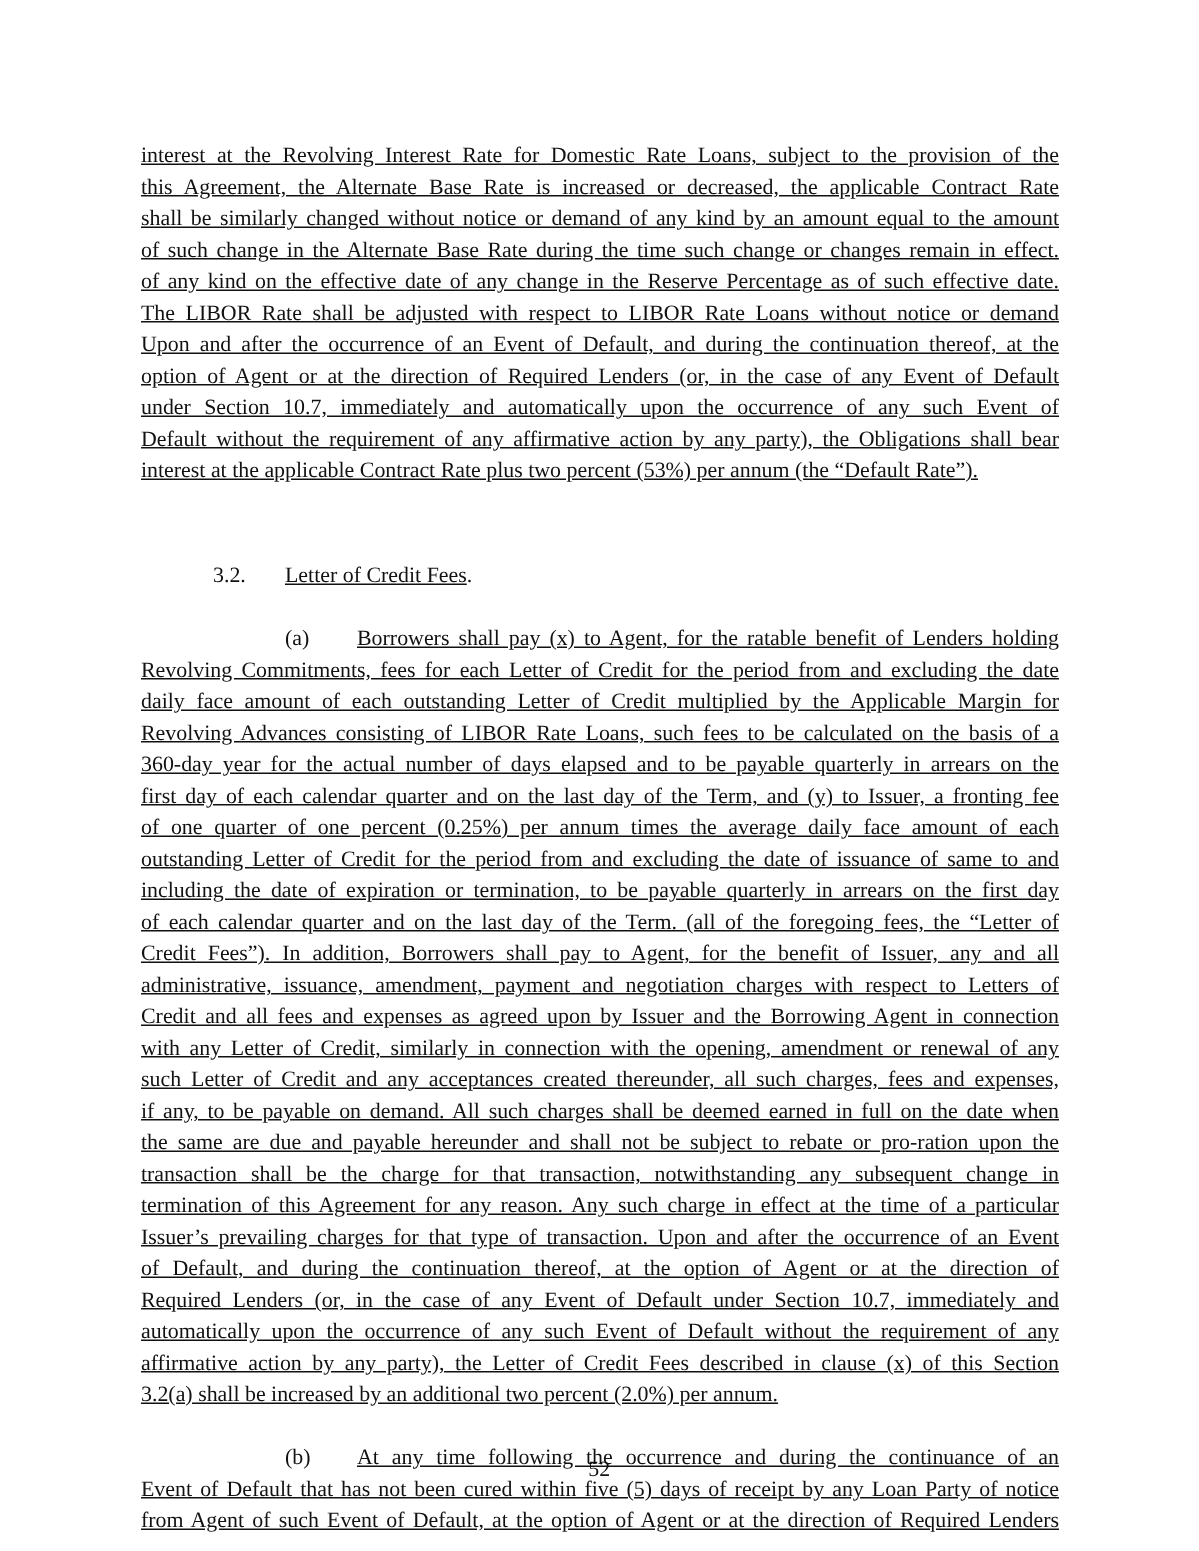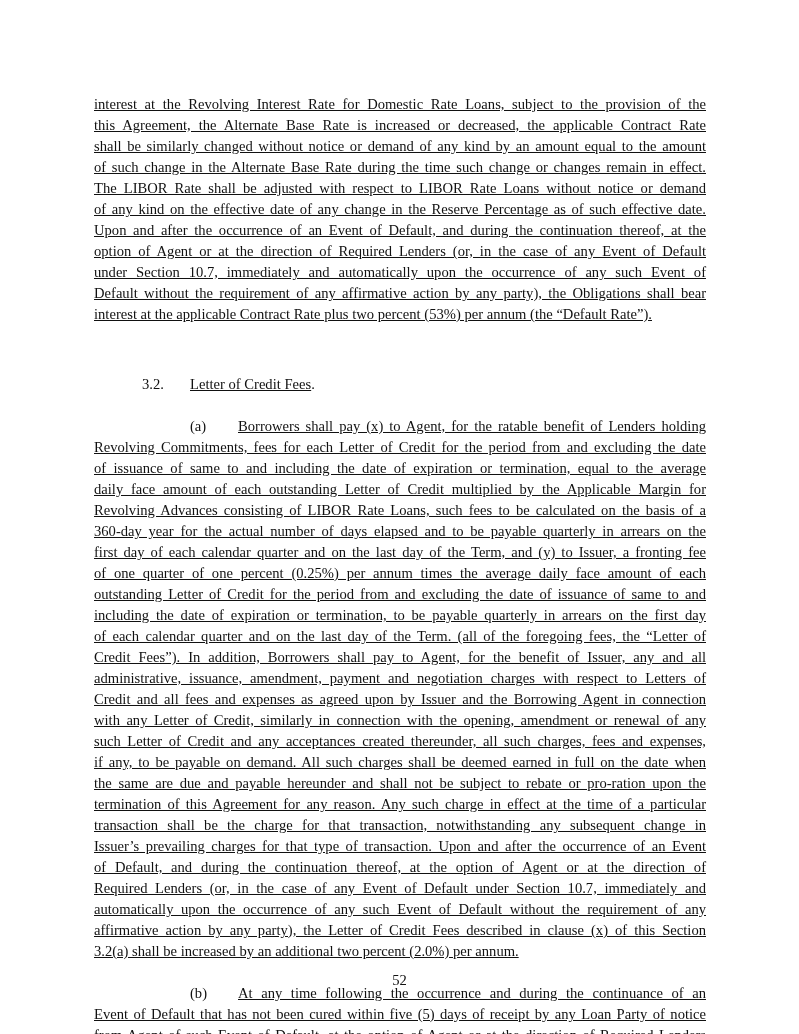--- a/index.html
+++ b/index.html
@@ -72,58 +72,57 @@
 </head>
 <body>
 
 <div class="page">
 
   <div>
     <span class="line">interest at the Revolving Interest Rate for Domestic Rate Loans, subject to the provision of the</span>
     <span class="line">this Agreement, the Alternate Base Rate is increased or decreased, the applicable Contract Rate</span>
     <span class="line">shall be similarly changed without notice or demand of any kind by an amount equal to the amount</span>
     <span class="line">of such change in the Alternate Base Rate during the time such change or changes remain in effect.</span>
+    <span class="line">of any kind on the effective date of any change in the Reserve Percentage as of such effective date.</span>
     <span class="line">The LIBOR Rate shall be adjusted with respect to LIBOR Rate Loans without notice or demand</span>
-    <span class="line">of any kind on the effective date of any change in the Reserve Percentage as of such effective date.</span>
     <span class="line">Upon and after the occurrence of an Event of Default, and during the continuation thereof, at the</span>
     <span class="line">option of Agent or at the direction of Required Lenders (or, in the case of any Event of Default</span>
     <span class="line">under Section 10.7, immediately and automatically upon the occurrence of any such Event of</span>
     <span class="line">Default without the requirement of any affirmative action by any party), the Obligations shall bear</span>
     <span class="line last">interest at the applicable Contract Rate plus two percent (53%) per annum (the “Default Rate”).</span>
   </div>
 
   <div class="gap"></div>
 
   <div class="heading">
     <span class="num">3.2.</span><span class="title">Letter of Credit Fees</span><span>.</span>
   </div>
 
   <div class="gap"></div>
 
   <div>
     <span class="line first-line"><span class="indent-para">(a)</span><span>Borrowers shall pay (x) to Agent, for the ratable benefit of Lenders holding</span></span>
     <span class="line">Revolving Commitments, fees for each Letter of Credit for the period from and excluding the date</span>
-    <span class="line">of issuance of same to and including the date of expiration or termination, equal to the average</span>
     <span class="line">daily face amount of each outstanding Letter of Credit multiplied by the Applicable Margin for</span>
     <span class="line">Revolving Advances consisting of LIBOR Rate Loans, such fees to be calculated on the basis of a</span>
     <span class="line">360-day year for the actual number of days elapsed and to be payable quarterly in arrears on the</span>
     <span class="line">first day of each calendar quarter  and on the last day of the Term, and (y) to Issuer, a fronting fee</span>
     <span class="line">of one quarter of one percent (0.25%) per annum times the average daily face amount of each</span>
     <span class="line">outstanding Letter of Credit for the period from and excluding the date of issuance of same to and</span>
     <span class="line">including the date of expiration or termination, to be payable quarterly in arrears on the first day</span>
     <span class="line">of each calendar quarter and on the last day of the Term. (all of the foregoing fees, the “Letter of</span>
     <span class="line">Credit Fees”).  In addition, Borrowers shall pay to Agent, for the benefit of Issuer, any and all</span>
     <span class="line">administrative, issuance, amendment, payment and negotiation charges with respect to Letters of</span>
     <span class="line">Credit and all fees and expenses as agreed upon by Issuer and the Borrowing Agent in connection</span>
     <span class="line">with any Letter of Credit, similarly in connection with the opening, amendment or renewal of any</span>
     <span class="line">such Letter of Credit and any acceptances created thereunder, all such charges, fees and expenses,</span>
     <span class="line">if any, to be payable on demand.  All such charges shall be deemed earned in full on the date when</span>
     <span class="line">the same are due and payable hereunder and shall not be subject to rebate or pro-ration upon the</span>
+    <span class="line">transaction shall be the charge for that transaction, notwithstanding any subsequent change in</span>
     <span class="line">termination of this Agreement for any reason.  Any such charge in effect at the time of a particular</span>
-    <span class="line">transaction shall be the charge for that transaction, notwithstanding any subsequent change in</span>
     <span class="line">Issuer’s prevailing charges for that type of transaction.  Upon and after the occurrence of an Event</span>
     <span class="line">of Default, and during the continuation thereof, at the option of Agent or at the direction of</span>
     <span class="line">Required Lenders (or, in the case of any Event of Default under Section 10.7, immediately and</span>
     <span class="line">automatically upon the occurrence of any such Event of Default without the requirement of any</span>
     <span class="line">affirmative action by any party), the Letter of Credit Fees described in clause (x) of this Section</span>
     <span class="line last">3.2(a) shall be increased by an additional two percent (2.0%) per annum.</span>
   </div>
 
   <div class="gap"></div>
 

